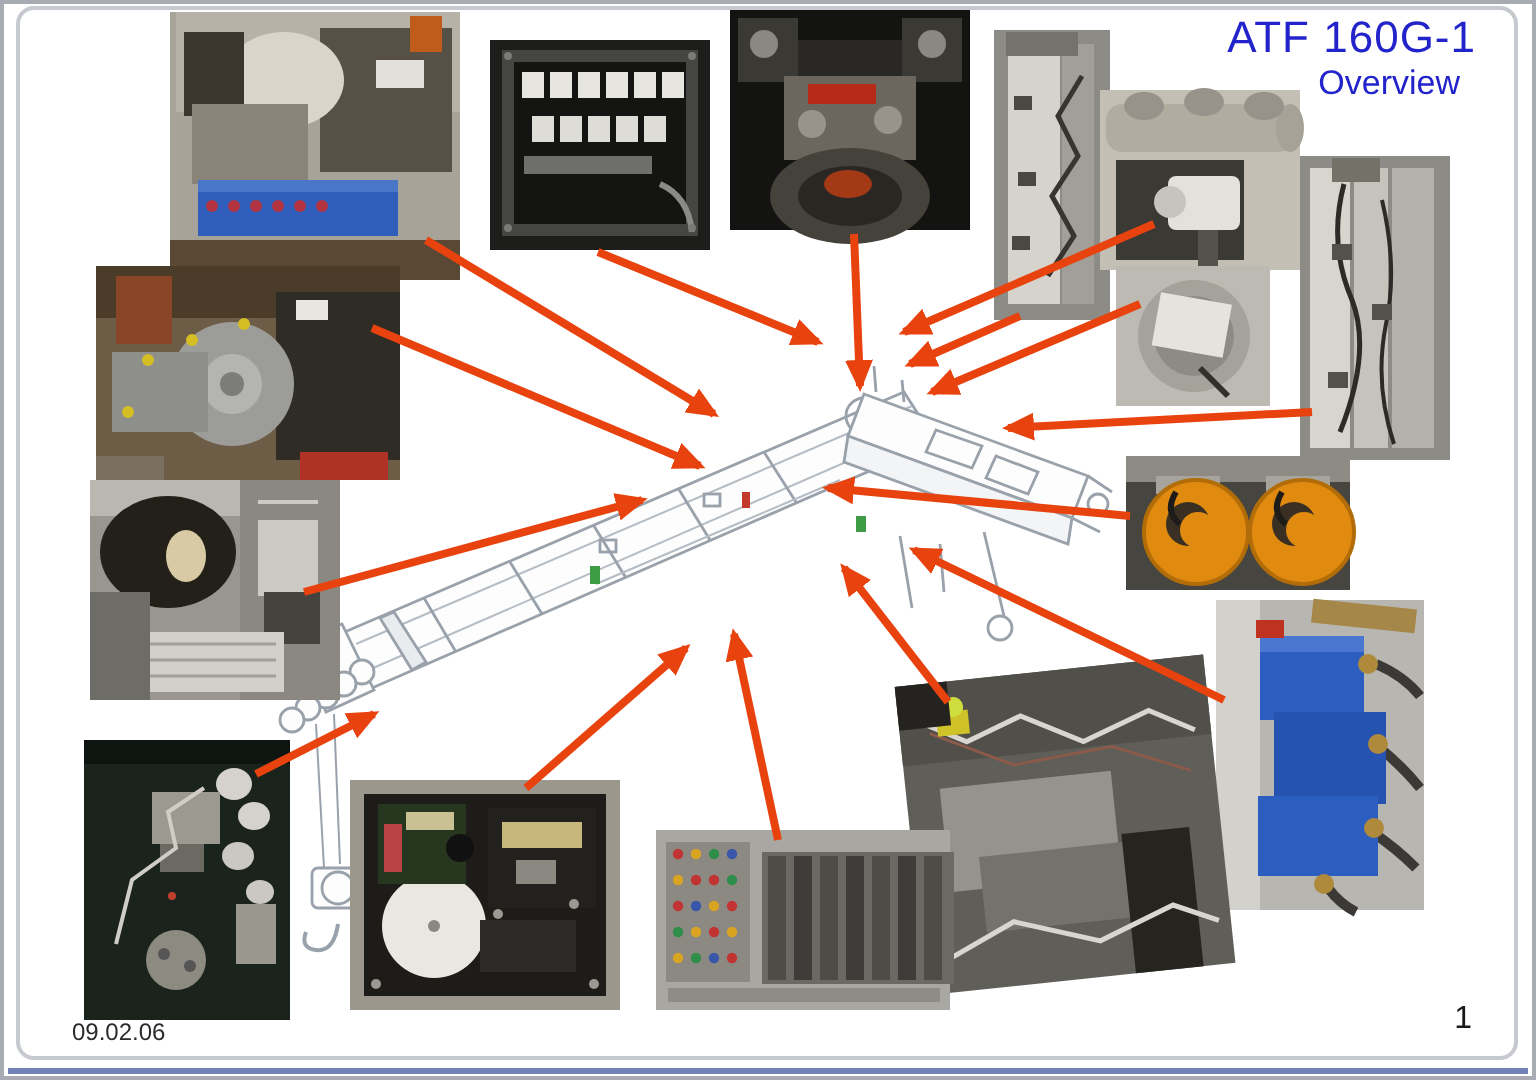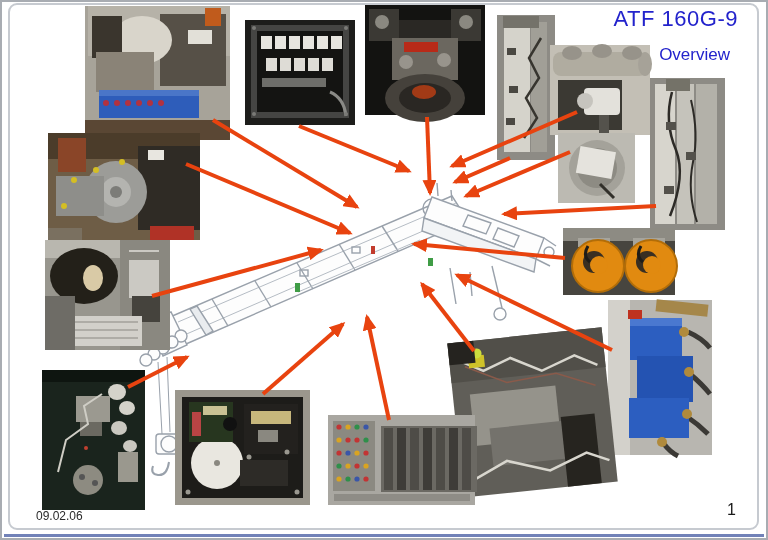--- a/index.html
+++ b/index.html
@@ -9,33 +9,33 @@
   }
   .outer-border{position:absolute;inset:0;border:2px solid #a8acb2;pointer-events:none;z-index:40;}
   .frame{position:absolute;left:8px;top:3px;right:9px;bottom:10px;
     border:2px solid #c6cad0;border-radius:9px;z-index:1;}
   .bottom-rule{position:absolute;left:4px;right:4px;bottom:3px;height:3px;background:#7282b8;z-index:41;}
   .title{
     position:absolute;top:6px;right:30px;color:#2323cc;font-size:22px;
     letter-spacing:0.5px;z-index:30;text-align:right;
   }
   .subtitle{
-    position:absolute;top:45px;right:38px;color:#2323cc;font-size:17px;z-index:30;text-align:right;
+    position:absolute;top:32px;right:38px;color:#2323cc;font-size:17px;z-index:30;text-align:right;
   }
   .date{position:absolute;left:36px;top:509px;color:#2a2a2a;font-size:12px;z-index:30;text-align:right;}
   .page-number{position:absolute;right:32px;top:501px;color:#1a1a1a;font-size:16px;z-index:30;}
   svg.fig{position:absolute;inset:0;z-index:10;}
 </style>
 </head>
 <body>
 
 <div class="canvas">
   <div class="frame"></div>
 
-  <div class="title">ATF 160G-9</div>
+  <div class="title">ATF 160G-1</div>
   <div class="subtitle">Overview</div>
 
   <svg class="fig" viewBox="0 0 768 540">
     <defs>
       <marker id="ah" markerUnits="userSpaceOnUse" markerWidth="17" markerHeight="14" refX="13" refY="7" orient="auto">
         <path d="M0,0 L16,7 L0,14 z" fill="#e8430f"></path>
       </marker>
     </defs>
 
     <g stroke="#99a1ab" fill="none" stroke-width="1.4">

